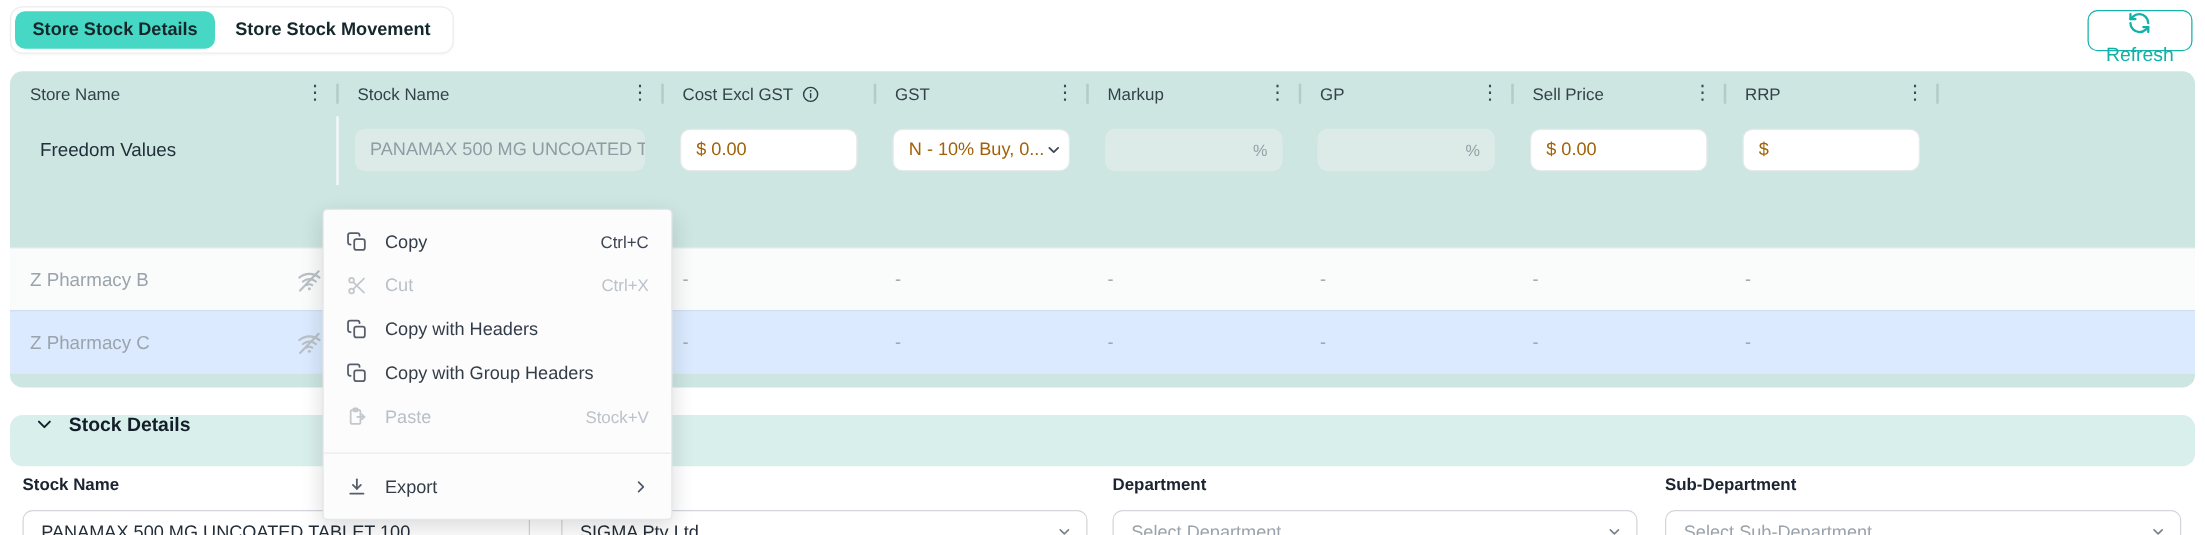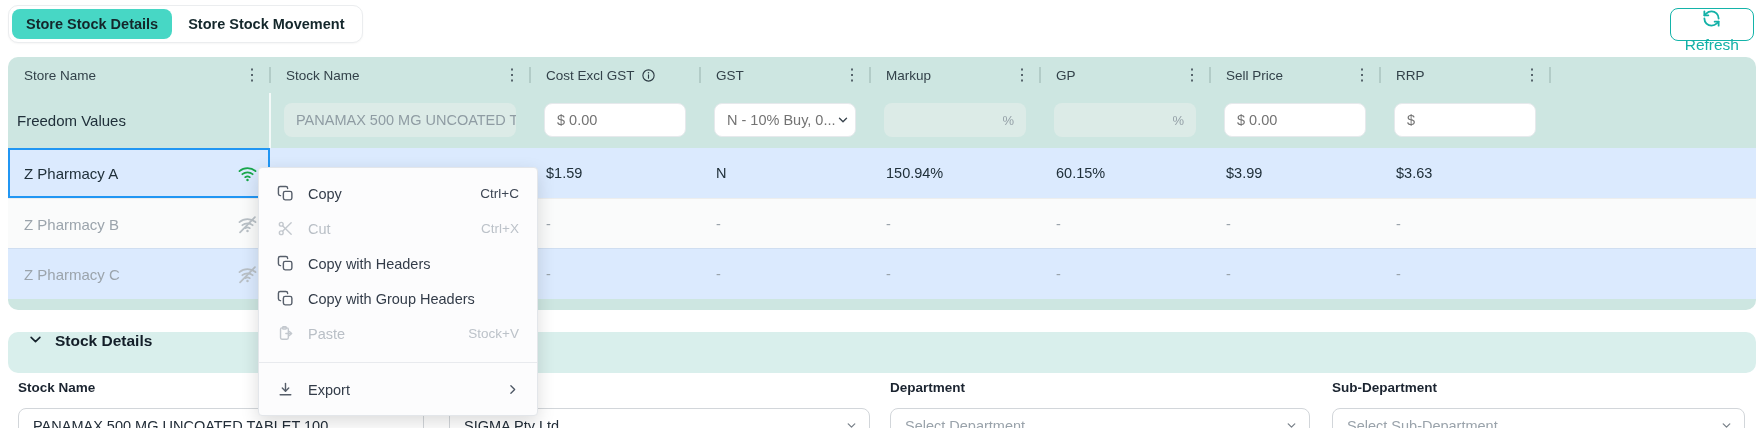--- a/index.html
+++ b/index.html
@@ -28,25 +28,25 @@
          padding:0 8px 0 16px;box-sizing:border-box;font-size:13.5px;color:#33424a;font-weight:500;}
   .hlabel{flex:0 0 auto;}
   .hmenu{margin-left:auto;font-size:16px;color:#3f4b54;cursor:pointer;line-height:1;padding:0 2px;}
   .hsep{position:absolute;top:10px;width:2px;height:16px;background:rgba(40,70,70,.16);}
   .hinfo{margin-left:6px;display:inline-flex;color:#2d3b44;cursor:pointer;}
   .hinfo svg{width:15px;height:15px;}
 
   
   .prow{position:absolute;left:0;top:36px;width:100%;height:55px;}
   .pstore{position:absolute;left:0;top:0;height:55px;width:239px;display:flex;align-items:center;
-          padding-left:9px;box-sizing:border-box;font-size:15px;color:#20303a;}
+          padding-left:24px;box-sizing:border-box;font-size:15px;color:#20303a;}
   .pv{position:absolute;top:0;width:2px;height:55px;background:rgba(255,255,255,.75);}
   .pinput{position:absolute;top:10px;height:34px;border-radius:8px;display:flex;align-items:center;
           padding:0 12px;box-sizing:border-box;font-size:14.5px;white-space:nowrap;overflow:hidden;}
-  .pinput.white{background:#fff;border:1px solid #e6e9ec;color:#737373;}
+  .pinput.white{background:#fff;border:1px solid #e6e9ec;color:#a16207;}
   .pinput.dis{background:#dcebe7;color:#8f9ca3;}
   .pinput .sfx{margin-left:auto;color:#95a1a8;font-size:13px;}
   .pselect{justify-content:flex-start;cursor:pointer;}
   .pselect .chev{margin-left:auto;display:inline-flex;color:#3c4750;}
   .pselect .chev svg{width:14px;height:14px;}
 
   
   .row{position:absolute;left:0;width:100%;height:50px;}
   .cell{position:absolute;top:0;height:50px;display:flex;align-items:center;
         padding-left:16px;box-sizing:border-box;font-size:14.5px;}
@@ -190,39 +190,20 @@
         <span class="sfx">%</span>
       </div>
       <div class="pinput white" style="left:1216px;width:142px">
         <span>$ 0.00</span>
       </div>
       <div class="pinput white" style="left:1386px;width:142px">
         <span>$</span>
       </div>
     </div>
 
-    <div class="row" style="top:91px;background:#dbeafe;">
-      <div class="cell storecell sel online-text" style="left:0;width:262px">
-        <span>Z Pharmacy A</span>
-        <span class="wifi on">
-          <svg viewBox="0 0 24 24" fill="none" stroke="currentColor" stroke-width="2" stroke-linecap="round">
-            <path d="M2.8 9.2a14 14 0 0 1 18.4 0"></path>
-              <path d="M6.1 12.8a9 9 0 0 1 11.8 0"></path>
-            <path d="M9.4 16.2a4.6 4.6 0 0 1 5.2 0"></path>
-              <circle cx="12" cy="19.4" r="1.4" fill="currentColor" stroke="none"></circle>
-          </svg>
-        </span>
-      </div>
-      <div class="cell online-text" style="left:522px;width:170px">$1.59</div>
-      <div class="cell online-text" style="left:692px;width:170px">N</div>
-      <div class="cell online-text" style="left:862px;width:170px">150.94%</div>
-      <div class="cell online-text" style="left:1032px;width:170px">60.15%</div>
-      <div class="cell online-text" style="left:1202px;width:170px">$3.99</div>
-      <div class="cell online-text" style="left:1372px;width:170px">$3.63</div>
-    </div>
 
     <div class="row" style="top:141px;background:#fafbfb;border-top:1px solid rgba(0,0,0,.05);">
       <div class="cell storecell offline" style="left:0;width:262px">
         <span>Z Pharmacy B</span>
         <span class="wifi off">
           <svg viewBox="0 0 24 24" fill="none" stroke="currentColor" stroke-width="2" stroke-linecap="round">
             <path d="M2.8 9.2a14 14 0 0 1 18.4 0"></path>
               <path d="M6.1 12.8a9 9 0 0 1 11.8 0"></path>
             <path d="M9.4 16.2a4.6 4.6 0 0 1 5.2 0"></path>
               <circle cx="12" cy="19.4" r="1.4" fill="currentColor" stroke="none"></circle>

